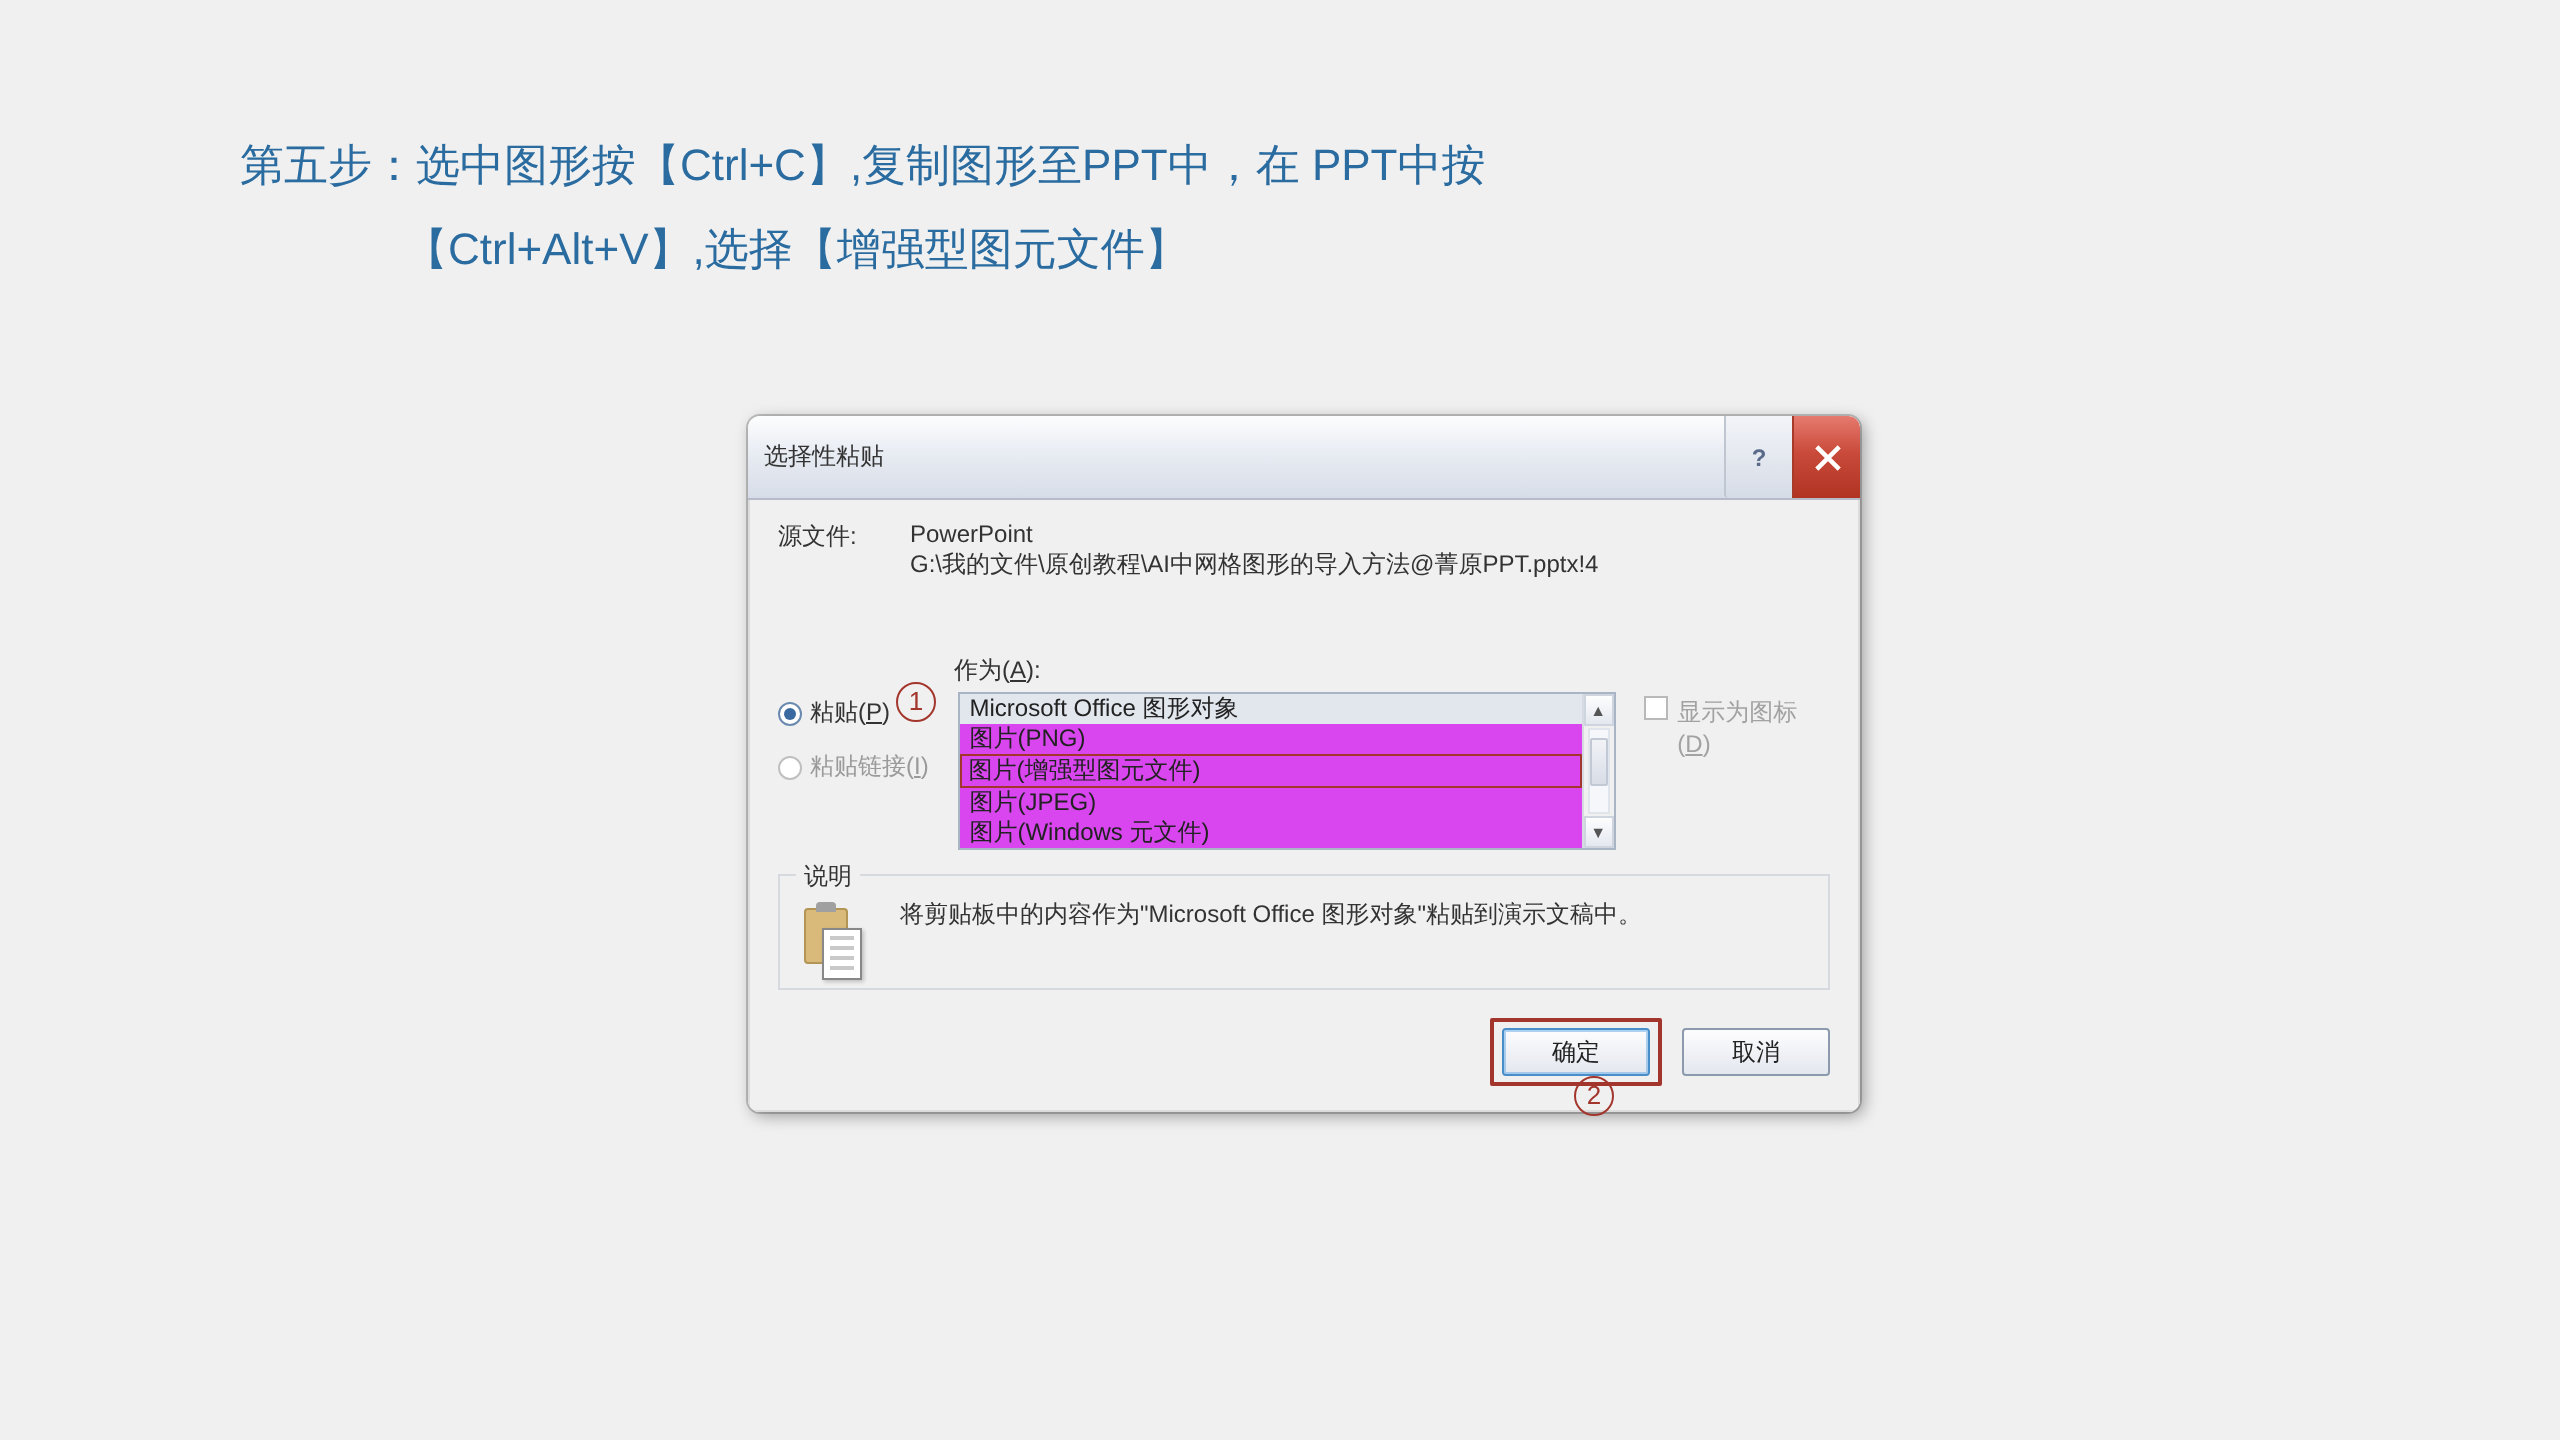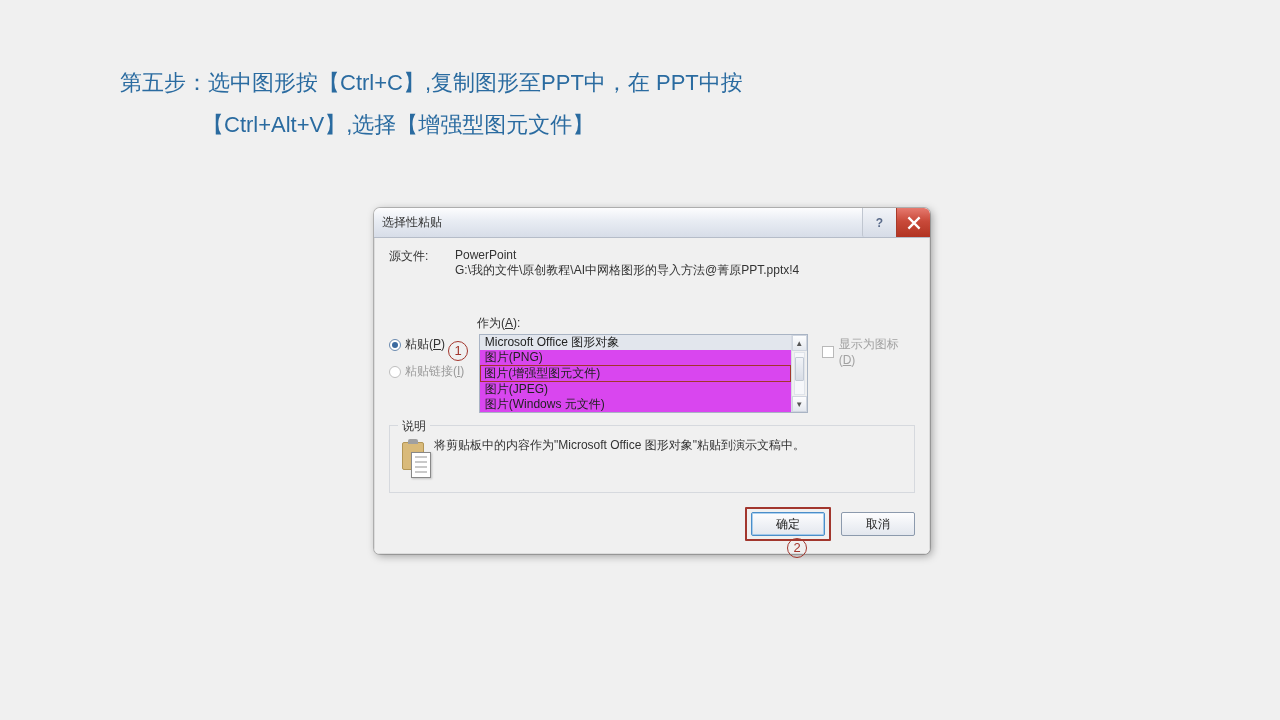--- a/index.html
+++ b/index.html
@@ -26,21 +26,21 @@
     .dialog-wrapper {
       position: absolute;
       top: 208px;
       left: 374px;
       width: 556px;
       box-shadow: 2px 2px 8px rgba(0,0,0,0.35), 0 0 0 1px rgba(0,0,0,0.2);
       border-radius: 6px;
       overflow: hidden;
     }
     .titlebar {
-      height: 30px;
+      height: 42px;
       background: linear-gradient(#fdfdfe, #e8ecf3 45%, #d7dde8);
       border-bottom: 1px solid #b5bcc8;
       display: flex;
       align-items: center;
       justify-content: space-between;
       padding: 0 0 0 8px;
       font-size: 12px;
       color: #333;
     }
     .titlebar-buttons {
@@ -159,35 +159,36 @@
     .scroll-thumb {
       width: 100%; height: 24px; margin-top: 4px;
       background: linear-gradient(#f1f3f7, #d8dde6);
       border: 1px solid #c2c9d4; border-radius: 1px;
     }
     .right-col {
       padding-top: 2px;
       padding-left: 6px;
     }
     .checkbox-item {
-      display: flex; align-items: center; gap: 5px;
+      display: flex; align-items: flex-start; gap: 5px;
       color: #a2a2a2; font-size: 12px;
     }
     .checkbox-item .underline { text-decoration: underline; }
     .checkbox-box {
       width: 12px; height: 12px; border: 1px solid #b9b9b9; background: #fff;
       flex-shrink: 0;
     }
     .fieldset {
       border: 1px solid #d6d9de;
       margin-top: 12px;
-      padding: 10px 12px 12px 12px;
+      padding: 10px 12px 2px 12px;
       position: relative;
       background: #f0f0f0;
       display: flex;
+      gap: 16px;
       align-items: flex-start;
     }
     .fieldset-legend {
       position: absolute; top: -8px; left: 8px;
       background: #f0f0f0; padding: 0 4px; font-size: 12px;
     }
     .paste-icon {
       width: 32px; height: 38px; position: relative; margin-top: 6px;
     }
     .clipboard-back {

